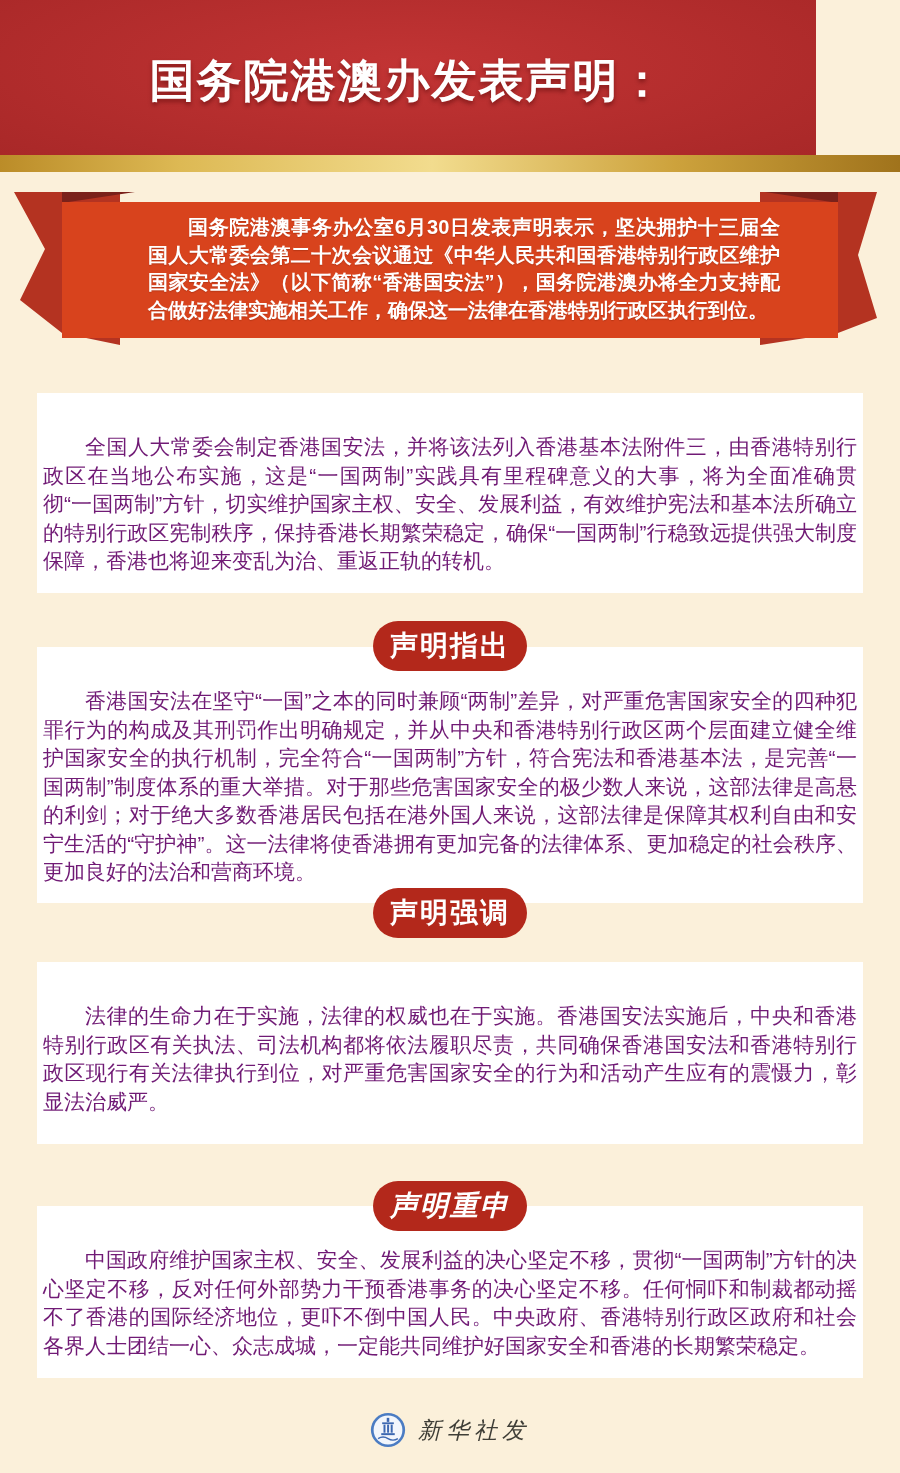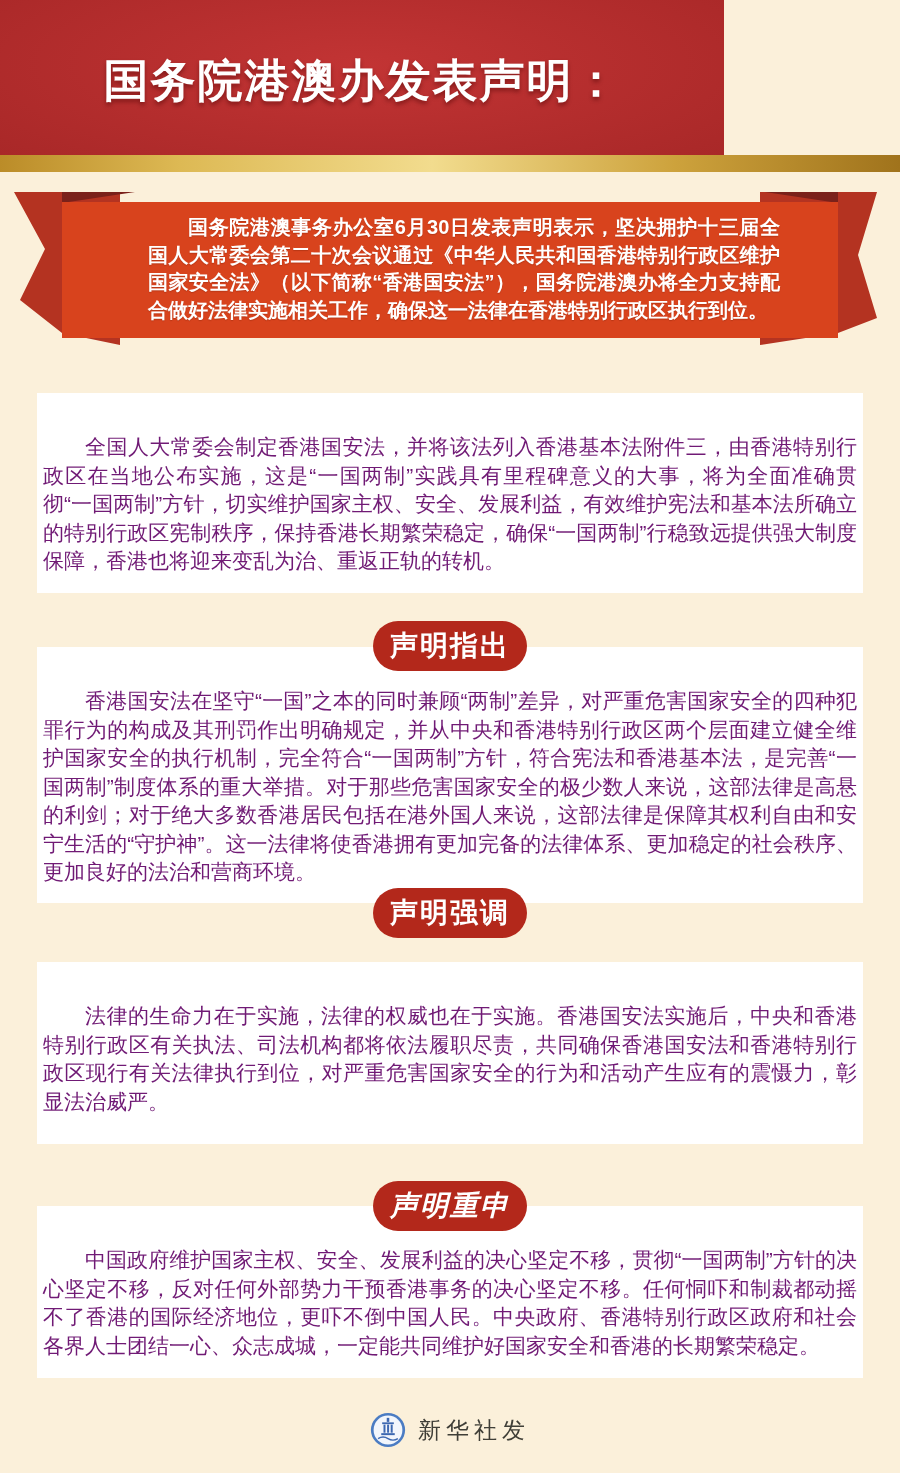--- a/index.html
+++ b/index.html
@@ -4,21 +4,21 @@
 <style>
   html,body{margin:0;padding:0;background:#e8e4da;}
   *{box-sizing:border-box;}
   #poster{
     position:relative;width:900px;height:1473px;margin:0 auto;
     background:#fbf0da;overflow:hidden;
     font-family:"Liberation Sans","DejaVu Sans",sans-serif;
   }
   
   .header{
-    position:absolute;left:0;top:0;width:724px;height:155px;
+    position:absolute;left:0;top:0;width:816px;height:155px;
     background:radial-gradient(120% 160% at 50% 42%, #c23434 0%, #a92828 55%, #8c1c1e 100%);
     display:flex;flex-direction:column;align-items:center;justify-content:center;
     padding-top:6px;
   }
   .title-line{
     color:#ffffff;font-weight:bold;font-size:45px;line-height:54px;
     letter-spacing:2px;text-shadow:0 3px 4px rgba(70,0,0,.45);
     white-space:nowrap;
   }
   .gold-bar{
@@ -58,21 +58,21 @@
     letter-spacing:2px;display:flex;align-items:center;justify-content:center;
     white-space:nowrap;
   }
   .badge1{top:371px;}
   .badge2{top:621px;}
   .badge3{top:888px;}
   .badge4{top:1181px;font-style:italic;}
   
   .footer{
     position:absolute;left:0;top:1408px;width:900px;height:44px;
-    display:flex;align-items:center;justify-content:center;gap:12px;
+    display:flex;align-items:center;justify-content:center;gap:12px;font-style:italic;
   }
   .credit{
     color:#3f3e37;font-size:23px;letter-spacing:5px;white-space:nowrap;
   }
 </style>
 </head>
 <body>
 
 <div id="poster">
 

